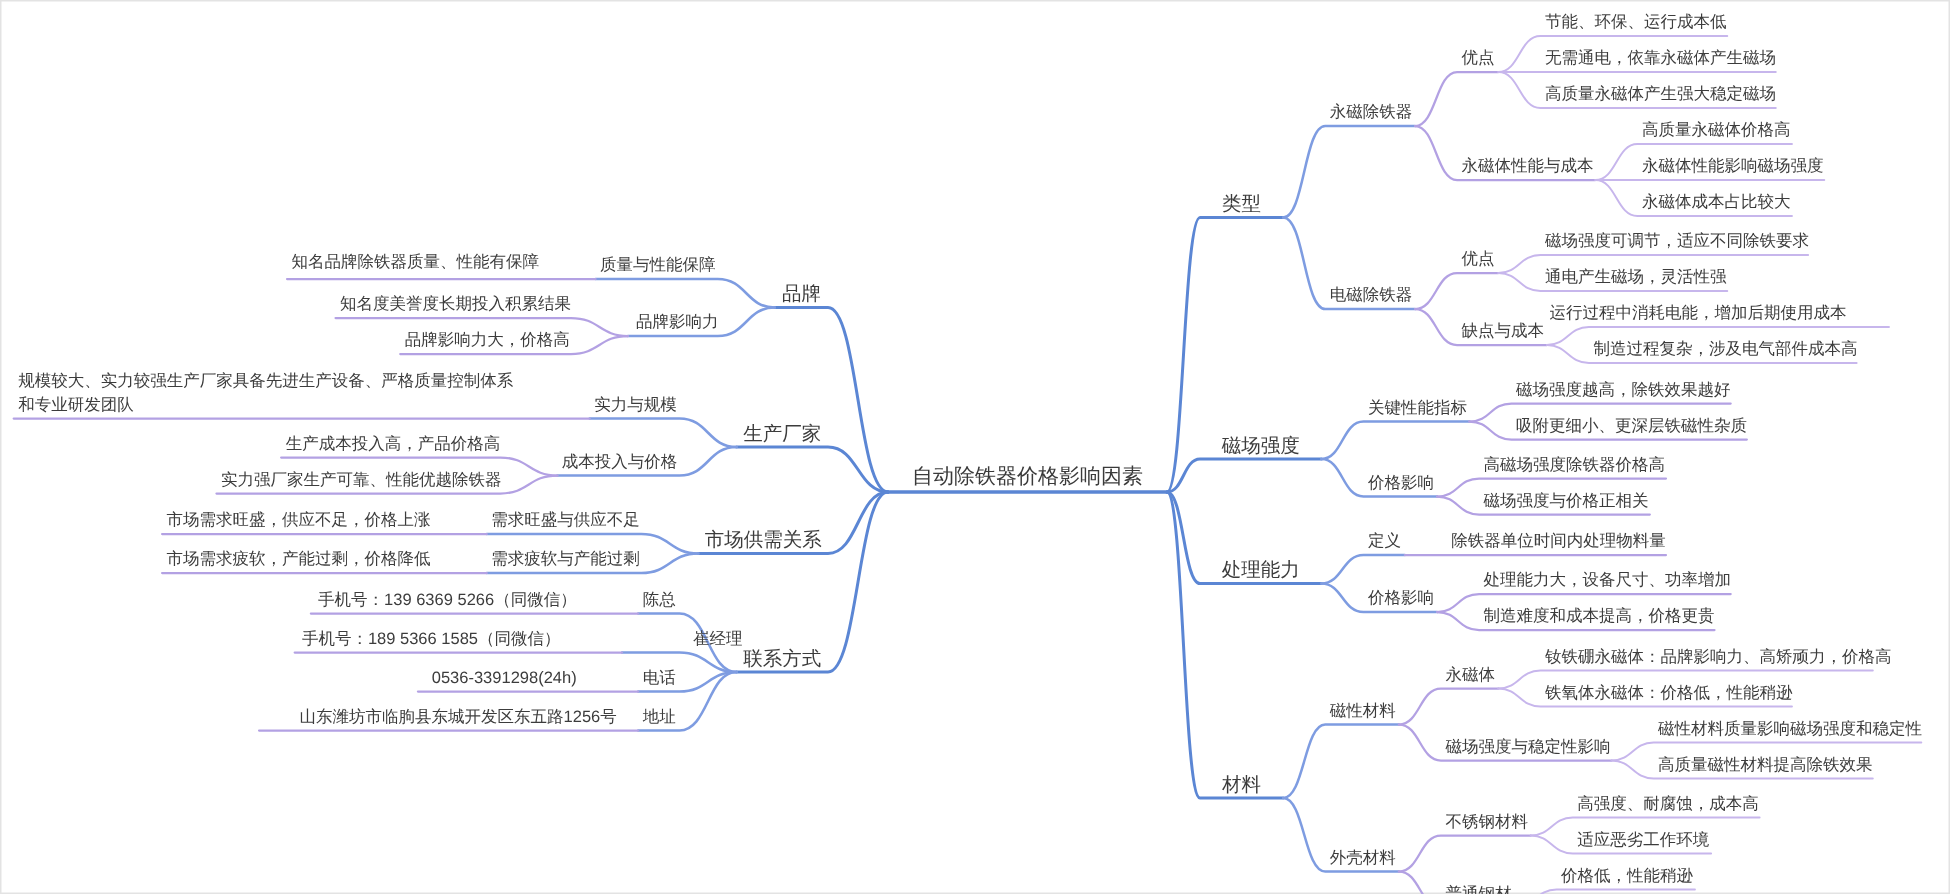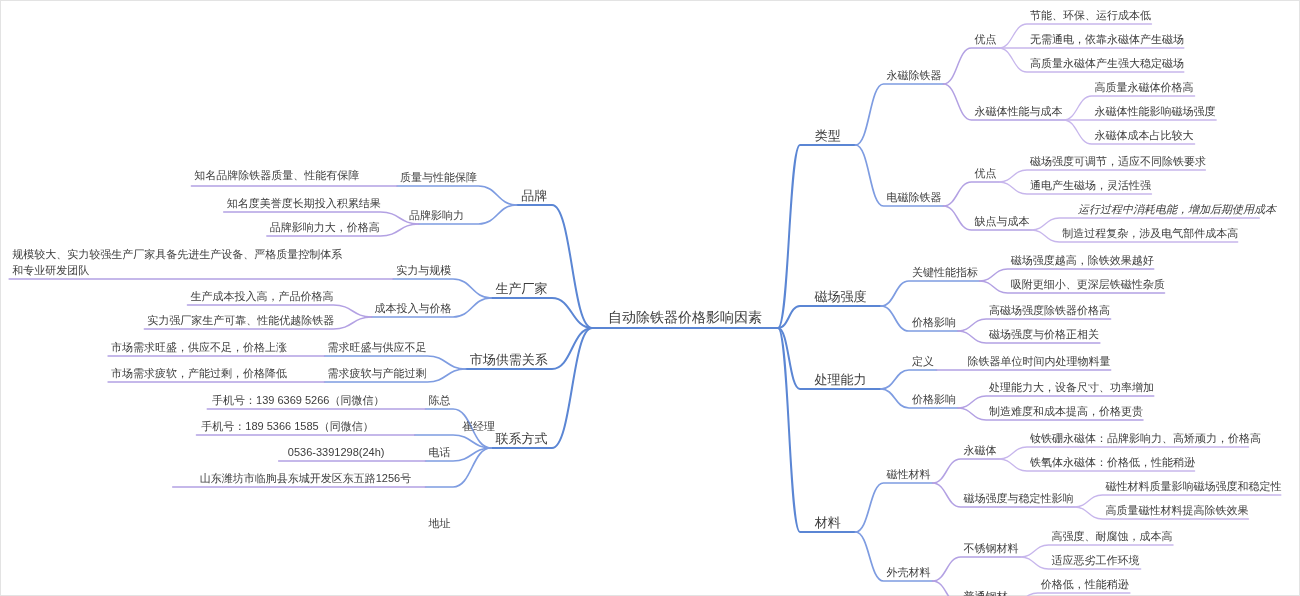--- a/index.html
+++ b/index.html
@@ -117,21 +117,21 @@
     <div class="node" style="left: 1029.94px; width: 150.92px; top: 56px; text-align: left;">高质量永磁体产生强大稳定磁场</div>
     <div class="node" style="left: 974.38px; width: 86.24px; top: 104px; text-align: left;">永磁体性能与成本</div>
     <div class="node" style="left: 1094.62px; width: 97.02px; top: 80px; text-align: left;">高质量永磁体价格高</div>
     <div class="node" style="left: 1094.62px; width: 118.58px; top: 104px; text-align: left;">永磁体性能影响磁场强度</div>
     <div class="node" style="left: 1094.62px; width: 97.02px; top: 128px; text-align: left;">永磁体成本占比较大</div>
     <div class="node" style="left: 886.48px; width: 53.9px; top: 190px; text-align: left;">电磁除铁器</div>
     <div class="node" style="left: 974.38px; width: 21.56px; top: 166px; text-align: left;">优点</div>
     <div class="node" style="left: 1029.94px; width: 172.48px; top: 154px; text-align: left;">磁场强度可调节，适应不同除铁要求</div>
     <div class="node" style="left: 1029.94px; width: 118.58px; top: 178px; text-align: left;">通电产生磁场，灵活性强</div>
     <div class="node" style="left: 974.38px; width: 53.9px; top: 214px; text-align: left;">缺点与成本</div>
-    <div class="node" style="left: 1078px; width: 194.04px; top: 202px; text-align: left; font-style: italic;">运行过程中消耗电能，增加后期使用成本</div>
+    <div class="node" style="left: 1033px; width: 194.04px; top: 202px; text-align: left;">运行过程中消耗电能，增加后期使用成本</div>
     <div class="node" style="left: 1062.28px; width: 172.48px; top: 226px; text-align: left;">制造过程复杂，涉及电气部件成本高</div>
     <div class="node lvl1" style="left: 803px; width: 74.96px; top: 288px; text-align: center;">磁场强度</div>
     <div class="node" style="left: 911.96px; width: 64.68px; top: 265px; text-align: left;">关键性能指标</div>
     <div class="node" style="left: 1010.64px; width: 140.14px; top: 253px; text-align: left;">磁场强度越高，除铁效果越好</div>
     <div class="node" style="left: 1010.64px; width: 150.92px; top: 277px; text-align: left;">吸附更细小、更深层铁磁性杂质</div>
     <div class="node" style="left: 911.96px; width: 43.12px; top: 315px; text-align: left;">价格影响</div>
     <div class="node" style="left: 989.08px; width: 118.58px; top: 303px; text-align: left;">高磁场强度除铁器价格高</div>
     <div class="node" style="left: 989.08px; width: 107.8px; top: 327px; text-align: left;">磁场强度与价格正相关</div>
     <div class="node lvl1" style="left: 803px; width: 74.96px; top: 371px; text-align: center;">处理能力</div>
     <div class="node" style="left: 911.96px; width: 21.56px; top: 354px; text-align: left;">定义</div>
@@ -149,36 +149,36 @@
     <div class="node" style="left: 1105.4px; width: 140.14px; top: 503px; text-align: left;">高质量磁性材料提高除铁效果</div>
     <div class="node" style="left: 886.48px; width: 43.12px; top: 565px; text-align: left;">外壳材料</div>
     <div class="node" style="left: 963.6px; width: 53.9px; top: 541px; text-align: left;">不锈钢材料</div>
     <div class="node" style="left: 1051.5px; width: 118.58px; top: 529px; text-align: left;">高强度、耐腐蚀，成本高</div>
     <div class="node" style="left: 1051.5px; width: 86.24px; top: 553px; text-align: left;">适应恶劣工作环境</div>
     <div class="node" style="left: 963.6px; width: 43.12px; top: 589px; text-align: left;">普通钢材</div>
     <div class="node" style="left: 1040.72px; width: 86.24px; top: 577px; text-align: left;">价格低，性能稍逊</div>
     <div class="node lvl1" style="left: 519.52px; width: 29.48px; top: 187px; text-align: center;">品牌</div>
     <div class="node" style="left: 400.06px; width: 75.46px; top: 170px; text-align: right;">质量与性能保障</div>
     <div class="node" style="left: 194.36px; width: 161.7px; top: 168px; text-align: right;">知名品牌除铁器质量、性能有保障</div>
-    <div class="node" style="left: 409px; width: 53.9px; top: 208px; text-align: left;">品牌影响力</div>
+    <div class="node" style="left: 424px; width: 53.9px; top: 208px; text-align: left;">品牌影响力</div>
     <div class="node" style="left: 226.7px; width: 150.92px; top: 196px; text-align: right;">知名度美誉度长期投入积累结果</div>
     <div class="node" style="left: 269.82px; width: 107.8px; top: 220px; text-align: right;">品牌影响力大，价格高</div>
     <div class="node lvl1" style="left: 494.04px; width: 54.96px; top: 280px; text-align: center;">生产厂家</div>
     <div class="node" style="left: 396.14px; width: 53.9px; top: 263px; text-align: right;">实力与规模</div>
     <div class="node wrap" style="left: 12.14px; width: 340px; top: 246px; text-align: left;">规模较大、实力较强生产厂家具备先进生产设备、严格质量控制体系和专业研发团队</div>
     <div class="node" style="left: 374.58px; width: 75.46px; top: 301px; text-align: right;">成本投入与价格</div>
     <div class="node" style="left: 190.44px; width: 140.14px; top: 289px; text-align: right;">生产成本投入高，产品价格高</div>
     <div class="node" style="left: 147.32px; width: 183.26px; top: 313px; text-align: right;">实力强厂家生产可靠、性能优越除铁器</div>
     <div class="node lvl1" style="left: 468.56px; width: 80.44px; top: 351px; text-align: center;">市场供需关系</div>
     <div class="node" style="left: 327.54px; width: 97.02px; top: 340px; text-align: right;">需求旺盛与供应不足</div>
     <div class="node" style="left: 111.06px; width: 172.48px; top: 340px; text-align: right;">市场需求旺盛，供应不足，价格上涨</div>
     <div class="node" style="left: 327.54px; width: 97.02px; top: 366px; text-align: right;">需求疲软与产能过剩</div>
     <div class="node" style="left: 111.06px; width: 172.48px; top: 366px; text-align: right;">市场需求疲软，产能过剩，价格降低</div>
     <div class="node lvl1" style="left: 494.04px; width: 54.96px; top: 430px; text-align: center;">联系方式</div>
     <div class="node" style="left: 428.48px; width: 21.56px; top: 393px; text-align: right;">陈总</div>
     <div class="node" style="left: 210.24px; width: 174.24px; top: 393px; text-align: right;">手机号：139 6369 5266（同微信）</div>
     <div class="node" style="left: 429px; width: 32.34px; top: 419px; text-align: center; margin-left: 33px;">崔经理</div>
     <div class="node" style="left: 199.46px; width: 174.24px; top: 419px; text-align: right;">手机号：189 5366 1585（同微信）</div>
     <div class="node" style="left: 428.48px; width: 21.56px; top: 445px; text-align: right;">电话</div>
     <div class="node" style="left: 281.63px; width: 102.85px; top: 445px; text-align: right;">0536-3391298(24h)</div>
-    <div class="node" style="left: 428.48px; width: 21.56px; top: 471px; text-align: right; margin-top: 45px;">地址</div>
+    <div class="node" style="left: 428.48px; width: 21.56px; top: 471px; text-align: right;">地址</div>
     <div class="node" style="left: 175.7px; width: 208.78px; top: 471px; text-align: right; margin-left: 24px;">山东潍坊市临朐县东城开发区东五路1256号</div>
   </div>
 
 </body></html>

